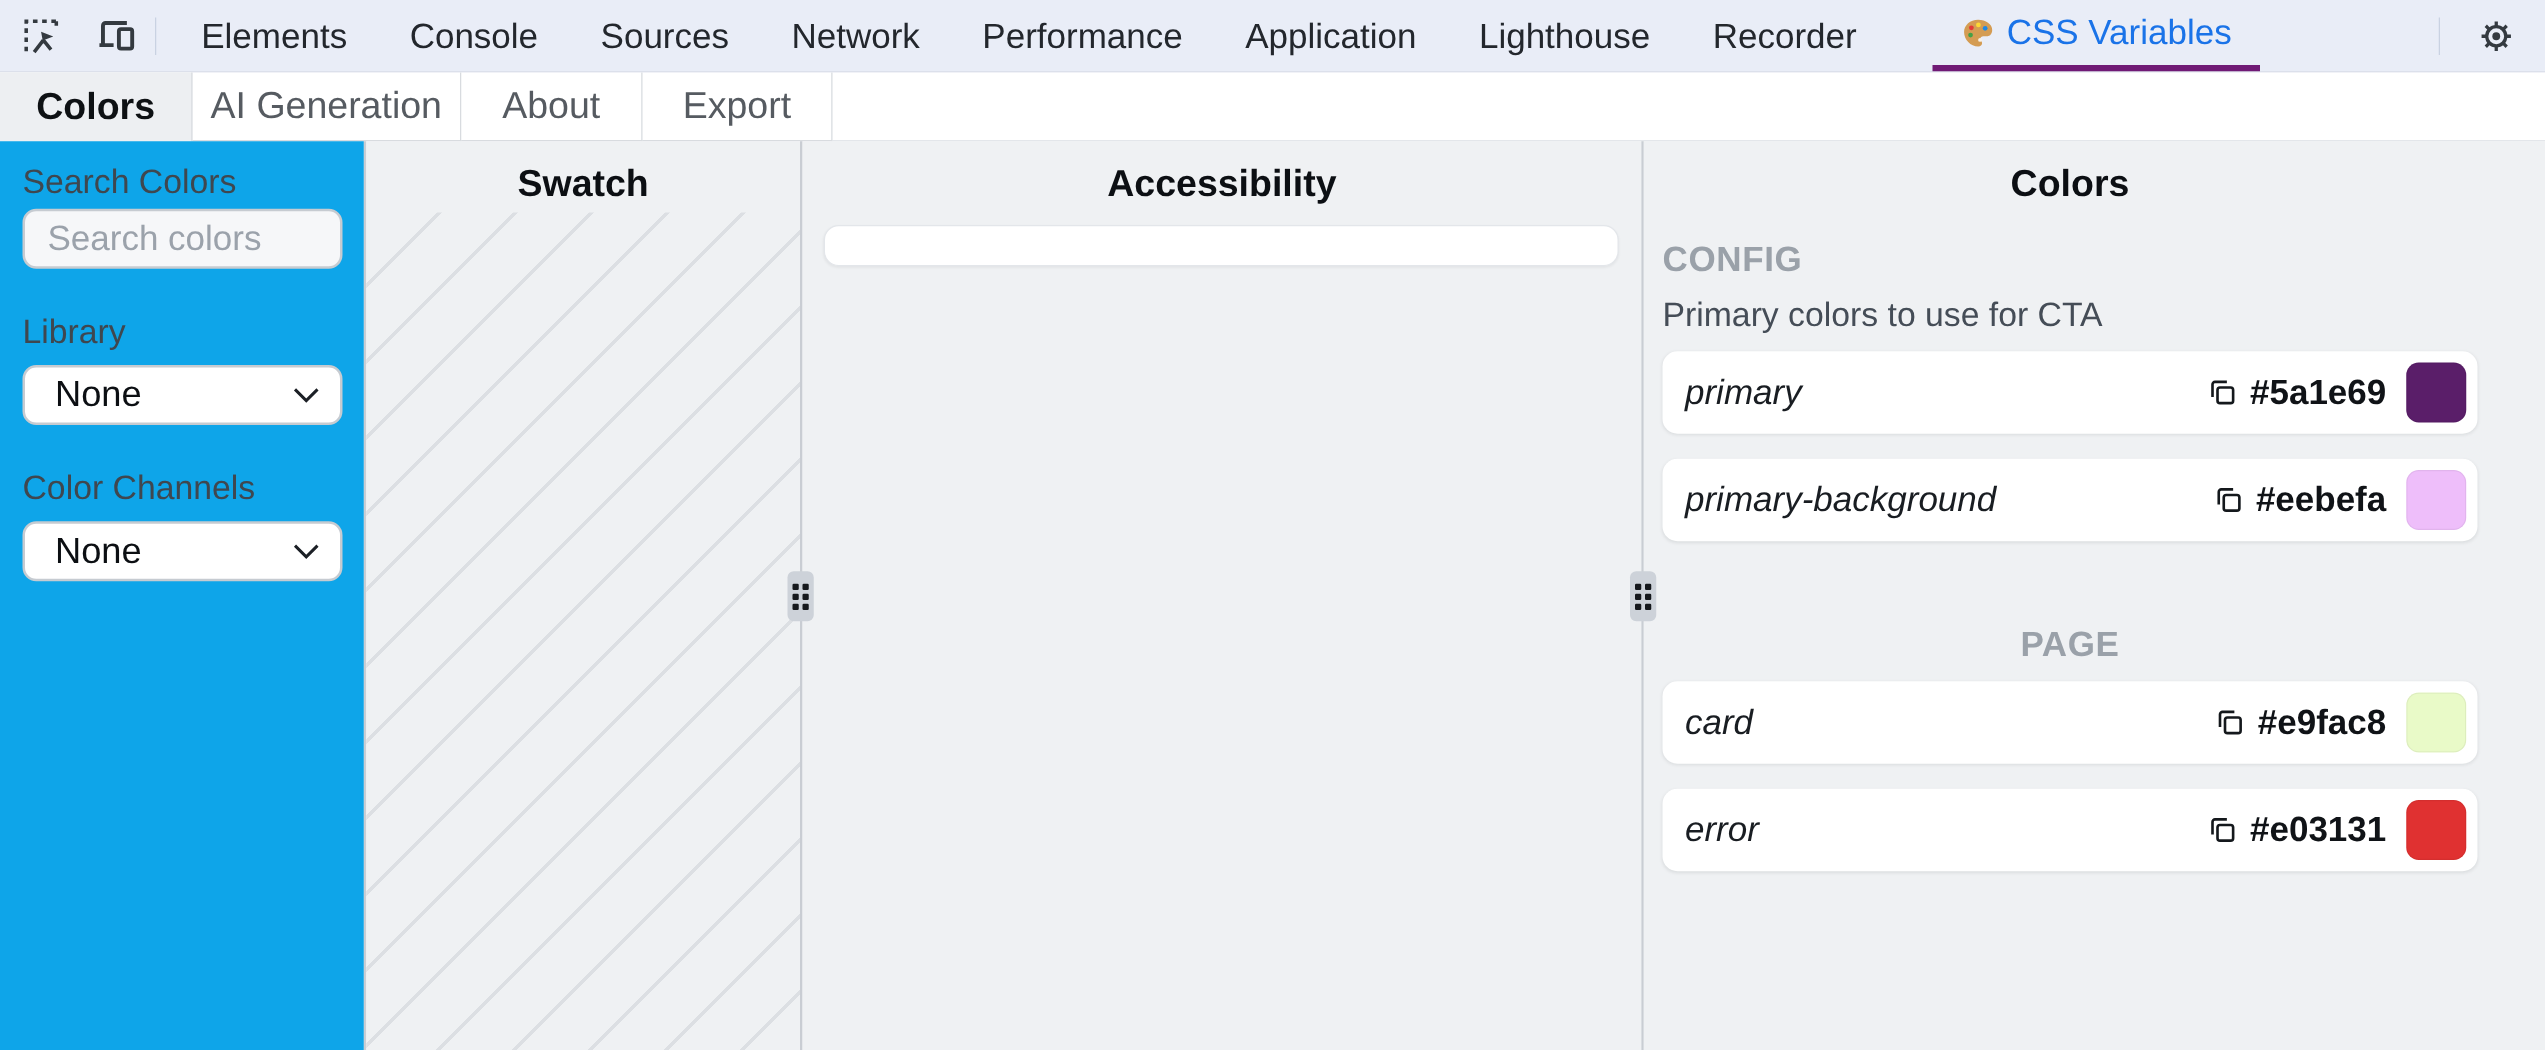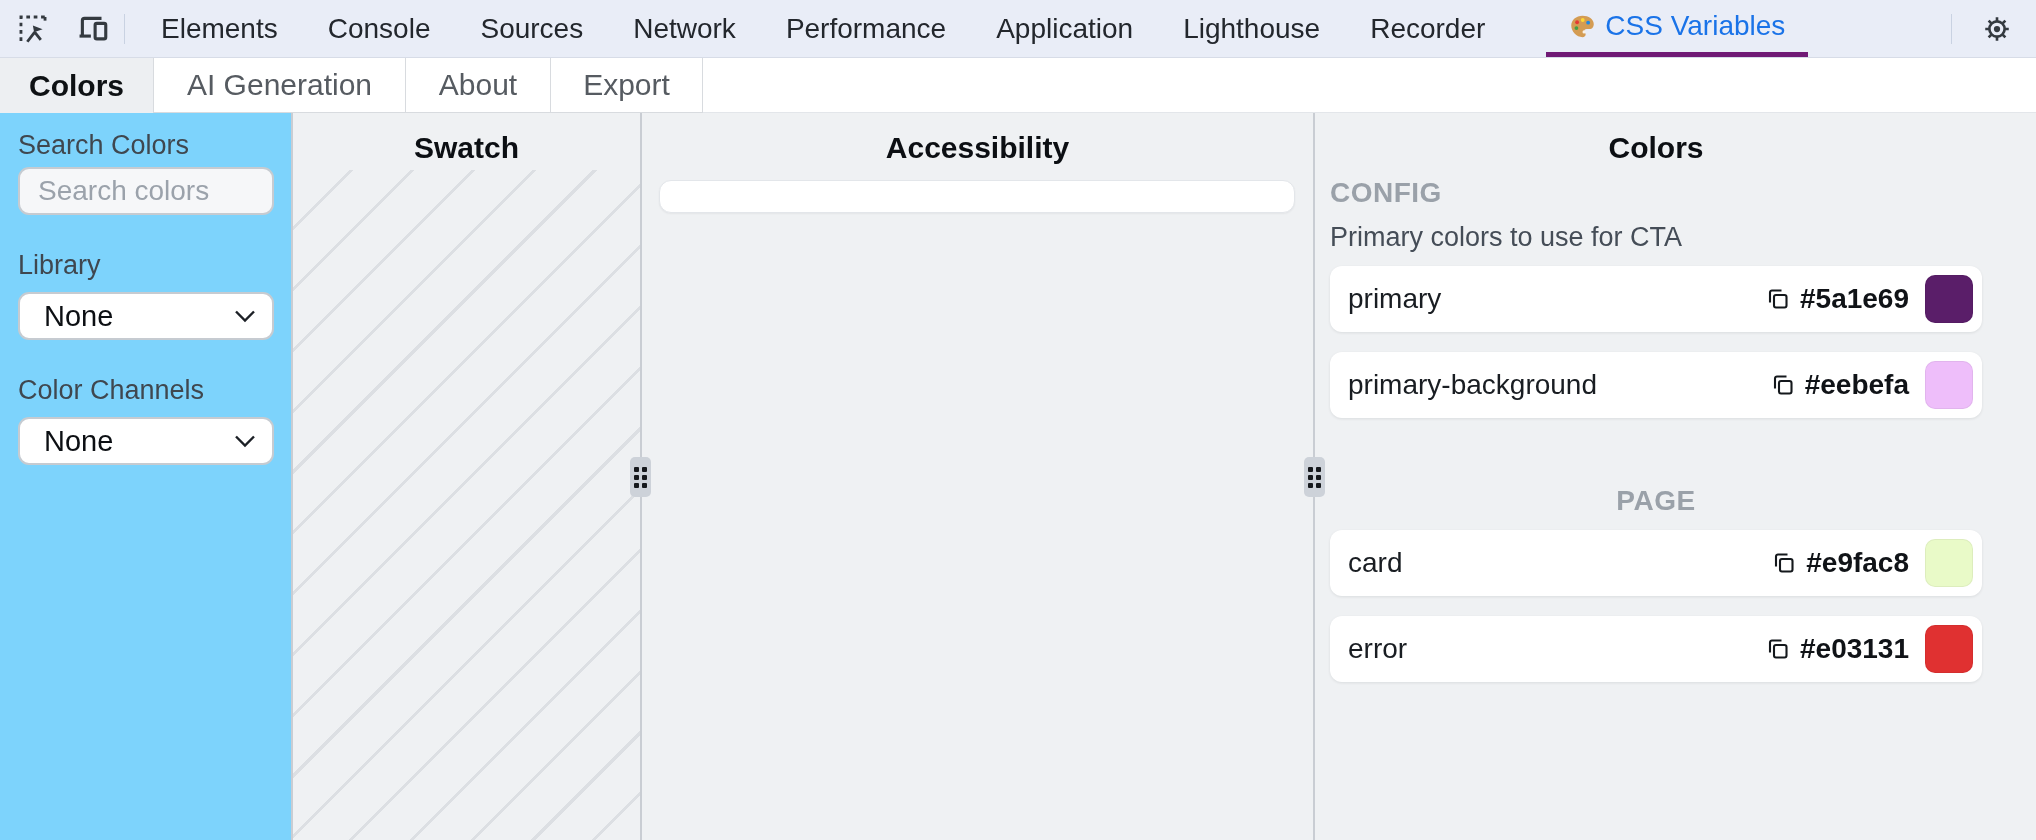--- a/index.html
+++ b/index.html
@@ -27,21 +27,21 @@
   .subtab-filler { flex:1; border-bottom:1px solid #e3e6ea; }
 
   
   .content { position:relative; display:flex; height:727px; }
   .pane { position:relative; height:100%; }
   .divider { width:2px; background:#c9cdd3; height:100%; }
 
   .pane-title { text-align:center; font-size:30px; font-weight:700; color:#0c0f13; margin-top:18px; }
 
   
-  .sidebar { width:291px; background:#7dd3fc; padding:0 17px 0 18px; }
+  .sidebar { width:291px; background:#0ea5e9; padding:0 17px 0 18px; }
   .side-label { font-size:27px; color:#3f474f; }
   .side-label.first { margin-top:17px; }
   .side-label.spaced { margin-top:35px; }
   .search-input { margin-top:6px; width:100%; height:48px; border:2px solid #c6cbd1; border-radius:11px;
                   background:#f6f7f9; font-family:"Liberation Sans",sans-serif; font-size:28px; color:#16191d; padding:0 18px; outline:none; }
   .search-input::placeholder { color:#9ba2ab; }
   .selectbox { margin-top:11px; width:100%; height:48px; background:#ffffff; border:2px solid #c6cbd1; border-radius:11px;
                display:flex; align-items:center; justify-content:space-between; padding:0 16px 0 24px; cursor:pointer; }
   .selectbox span { font-size:29px; color:#0c0f13; }
 
@@ -51,27 +51,27 @@
            background:repeating-linear-gradient(135deg, transparent 0 40px, #dcdfe3 40px 43px); }
 
   
   .pane-access { width:671px; background:#eff1f3; }
   .access-bar { margin:15px 18px 0 17px; height:33px; background:#ffffff; border:1px solid #e3e6ea; border-radius:12px;
                 box-shadow:0 1px 2px rgba(16,20,26,.05); }
 
   
   .pane-colors { flex:1; background:#eff1f3; padding:0 54px 0 15px; }
   .section-heading { font-size:28px; font-weight:700; color:#9aa1a9; letter-spacing:.5px; }
-  .section-heading.config { margin-top:12px; }
+  .section-heading.config { margin-top:27px; }
   .section-heading.page { margin-top:67px;text-align:center; }
   .section-desc { margin-top:13px; font-size:27px; color:#454d57; }
   .color-row { margin-top:13px; height:66px; background:#ffffff; border-radius:12px;
                box-shadow:0 1px 3px rgba(16,20,26,.09); display:flex; align-items:center; padding:0 9px 0 18px; }
   .color-row + .color-row { margin-top:20px; }
-  .row-name { font-size:28px; color:#191d22; }
+  .row-name { font-size:28px; color:#191d22;font-style:italic; }
   .row-right { margin-left:auto; display:flex; align-items:center; }
   .copy-btn { width:24px; height:26px; display:flex; align-items:center; justify-content:center; cursor:pointer; }
   .row-hex { margin-left:10px; font-size:28px; font-weight:700; color:#101317; }
   .row-swatch { margin-left:16px; width:48px; height:48px; border-radius:10px; box-shadow:inset 0 0 0 1px rgba(0,0,0,.05); }
 
   
   .grip { position:absolute; top:344px; width:21px; height:40px; background:#cdd2d9; border-radius:5px;
           display:grid; grid-template-columns:repeat(2,5px); grid-template-rows:repeat(3,5px); gap:3px;
           align-content:center; justify-content:center; cursor:col-resize; z-index:5; }
   .grip i { width:5px; height:5px; background:#15181c; border-radius:1px; }
@@ -137,21 +137,21 @@
         <circle cx="12" cy="12" r="2.5" fill="#343a40" stroke="none"></circle>
         <path d="M12 2.6v3M12 18.4v3M2.6 12h3M18.4 12h3M5.3 5.3l2.1 2.1M16.6 16.6l2.1 2.1M18.7 5.3l-2.1 2.1M7.4 16.6l-2.1 2.1"></path>
       </svg>
     </div>
 
   </div>
 </div>
 
 <div class="subtabs">
   <div class="subtab active" style="width:154px">Colors</div>
-  <div class="subtab" style="width:252px">AI Generation</div>
+  <div class="subtab" style="width:215px">AI Generation</div>
   <div class="subtab" style="width:145px">About</div>
   <div class="subtab" style="width:152px">Export</div>
   <div class="subtab-filler"></div>
 </div>
 
 <div class="content">
 
   <div class="pane sidebar">
     <div class="side-label first">Search Colors</div>
     <input class="search-input" type="text" placeholder="Search colors" style="">

